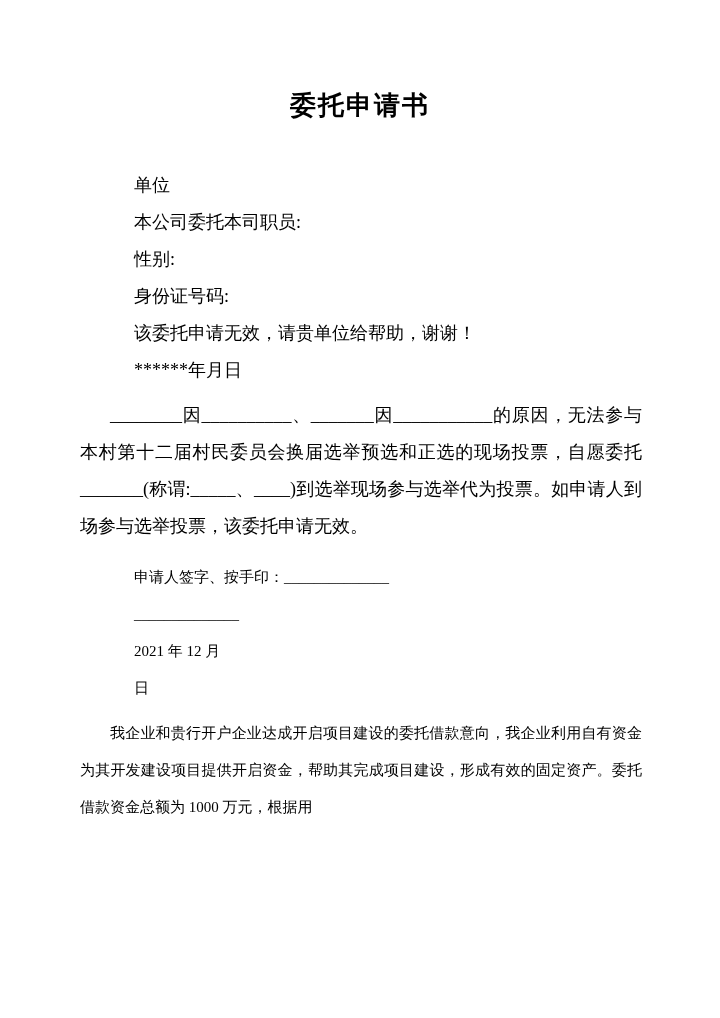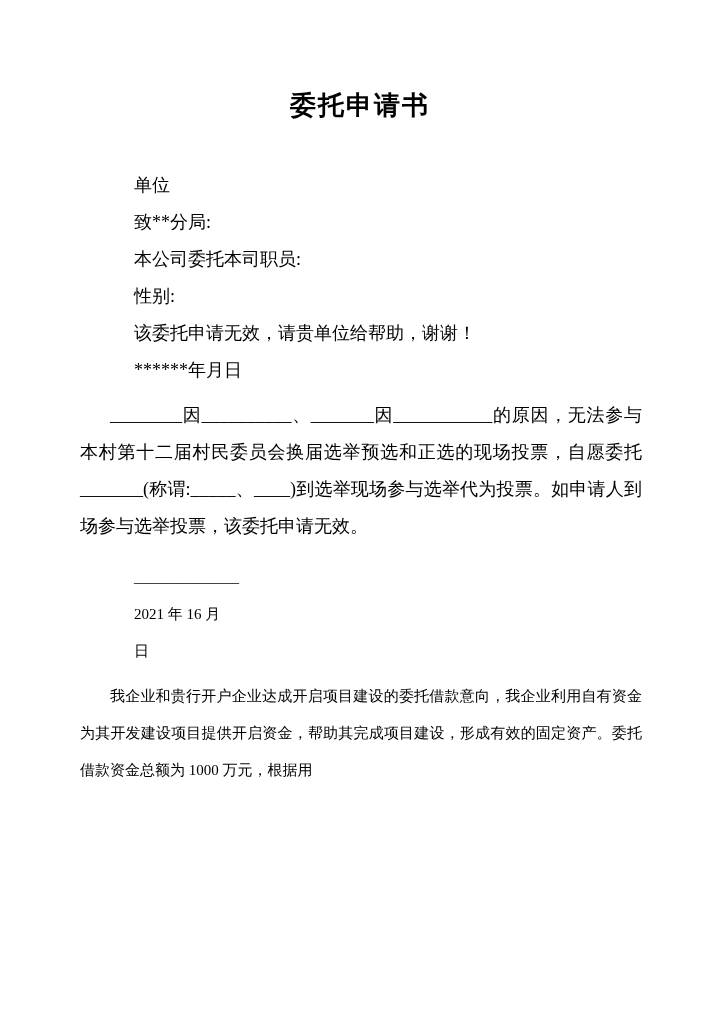--- a/index.html
+++ b/index.html
@@ -58,36 +58,37 @@
 </style>
 </head>
 <body>
 
 <div class="page">
 
   <div class="doc-title">委托申请书</div>
 
   <div class="block">
     <p class="line">单位</p>
-    <p class="line">致**分局:</p>
     <p class="line">本公司委托本司职员:</p>
     <p class="line">性别:</p>
+    <p class="line">身份证号码:</p>
     <p class="line">该委托申请无效，请贵单位给帮助，谢谢！</p>
     <p class="line">******年月日</p>
   </div>
 
   <div class="block">
     <p class="para">________因__________、_______因___________的原因，无法参与本村第十二届村民委员会换届选举预选和正选的现场投票，自愿委托_______(称谓:_____、____)到选举现场参与选举代为投票。如申请人到场参与选举投票，该委托申请无效。</p>
   </div>
 
   <div class="spacer-sm"></div>
 
   <div class="tail">
+    <p class="indent-line">申请人签字、按手印：______________</p>
     <p class="indent-line">______________</p>
-    <p class="indent-line">2021 年 16 月</p>
+    <p class="indent-line">2021 年 12 月</p>
     <p class="indent-line">日</p>
   </div>
 
   <div class="tail">
     <p class="para">我企业和贵行开户企业达成开启项目建设的委托借款意向，我企业利用自有资金为其开发建设项目提供开启资金，帮助其完成项目建设，形成有效的固定资产。委托借款资金总额为 1000 万元，根据用</p>
   </div>
 
 </div>
 
 </body></html>

